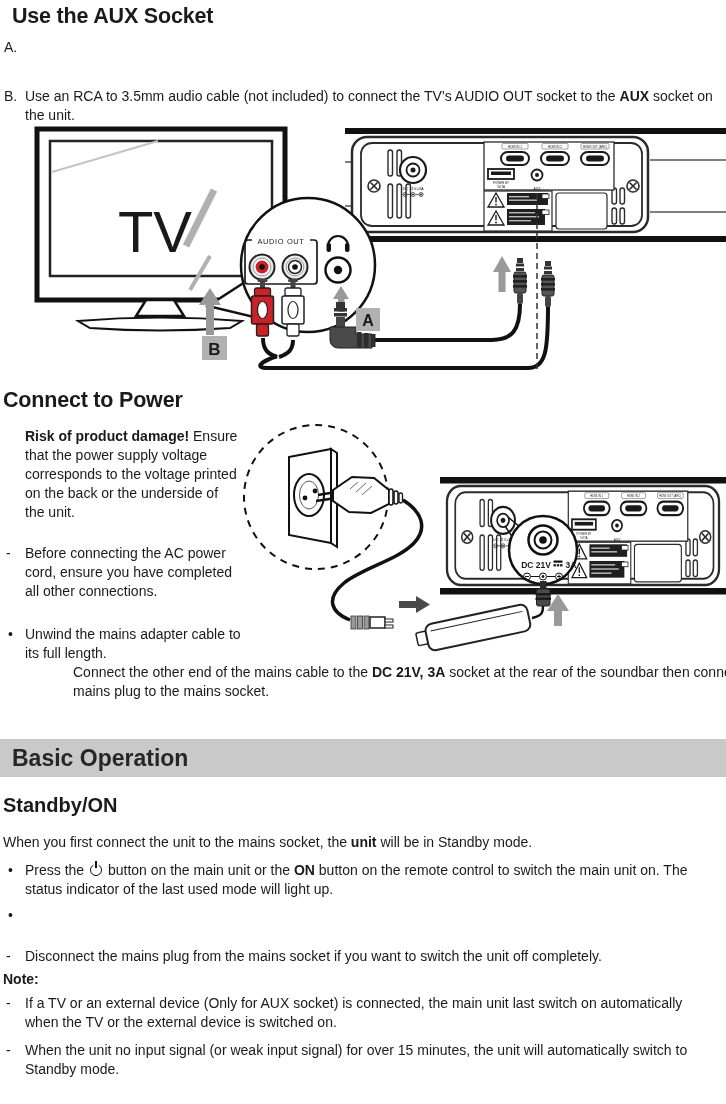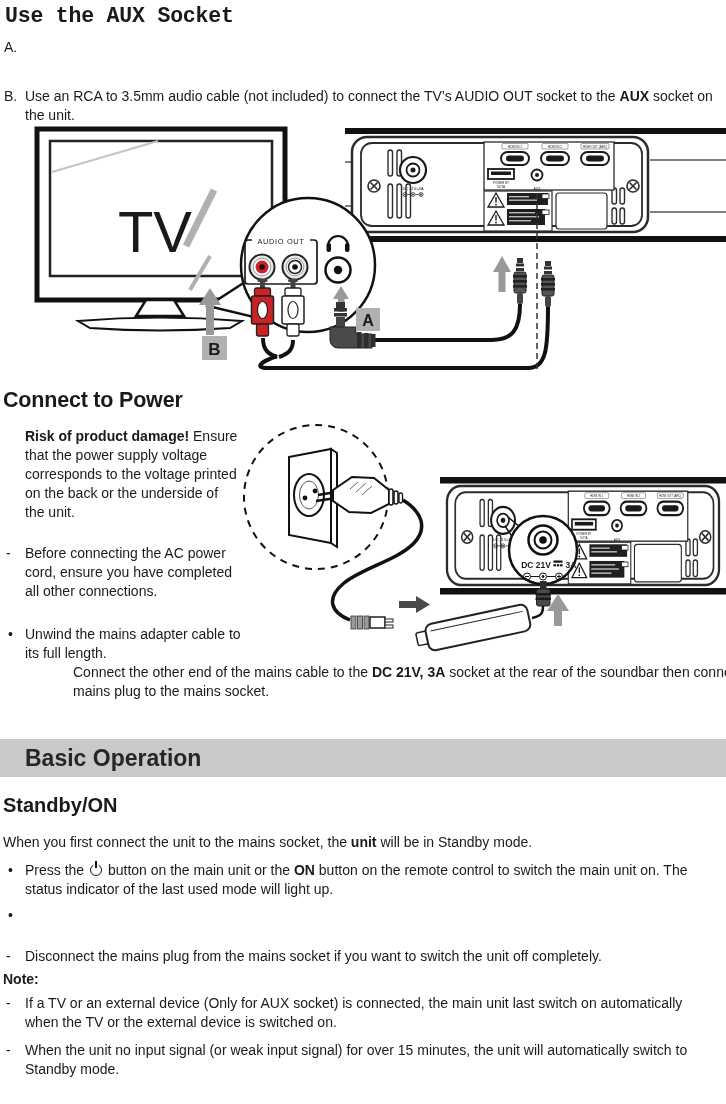--- a/index.html
+++ b/index.html
@@ -7,34 +7,34 @@
        font-family:"Liberation Sans",sans-serif;overflow:hidden;}
   .abs{position:absolute;}
   .h1{font-size:21.5px;font-weight:700;letter-spacing:-0.2px;}
   .h2{font-size:20px;font-weight:700;}
   .body-t{font-size:14px;line-height:19px;}
   .row{position:absolute;left:25px;right:10px;font-size:14px;line-height:19px;}
   .mk{position:absolute;}
   .mkA{left:-21px;} .mkDot{left:-17px;} .mkDash{left:-19px;}
   .b{font-weight:700;}
   .banner{position:absolute;left:0;top:739px;width:726px;height:38px;background:#c9c9c9;}
-  .banner span{display:block;font-size:23px;font-weight:700;color:#262626;line-height:38px;padding-left:25px;}
+  .banner span{display:block;font-size:23px;font-weight:700;color:#262626;line-height:38px;padding-left:12px;}
   .pwr{display:inline-block;width:10px;height:10px;border:1.6px solid #111;border-radius:50%;
        position:relative;top:1px;margin:0 2px;}
   .pwr::before{content:"";position:absolute;left:50%;top:-4px;transform:translateX(-50%);
        width:2px;height:7px;background:#111;box-shadow:0 0 0 1.6px #fff;}
   .pagenum{position:absolute;left:0;top:1081px;width:726px;text-align:center;
        font-size:15px;font-weight:700;margin-top:39px;}
   svg{position:absolute;font-family:inherit;}
   svg text{fill:#1a1a1a;}
 </style>
 </head>
 <body>
 
-<div class="abs h1" style="left:5px;top:4px;font-family:Liberation Mono, monospace;">Use the AUX Socket</div>
+<div class="abs h1" style="left:12px;top:4px;">Use the AUX Socket</div>
 
 <div class="row" style="top:38px;">
   <span class="mk mkA">A.</span>
 </div>
 
 <div class="row" style="top:87px;">
   <span class="mk mkA">B.</span>
   <span><span>Use an RCA to 3.5mm audio cable (not included) to connect the TV’s AUDIO OUT socket to the </span><span class="b">AUX</span><span> socket on the unit.</span></span>
 </div>
 

